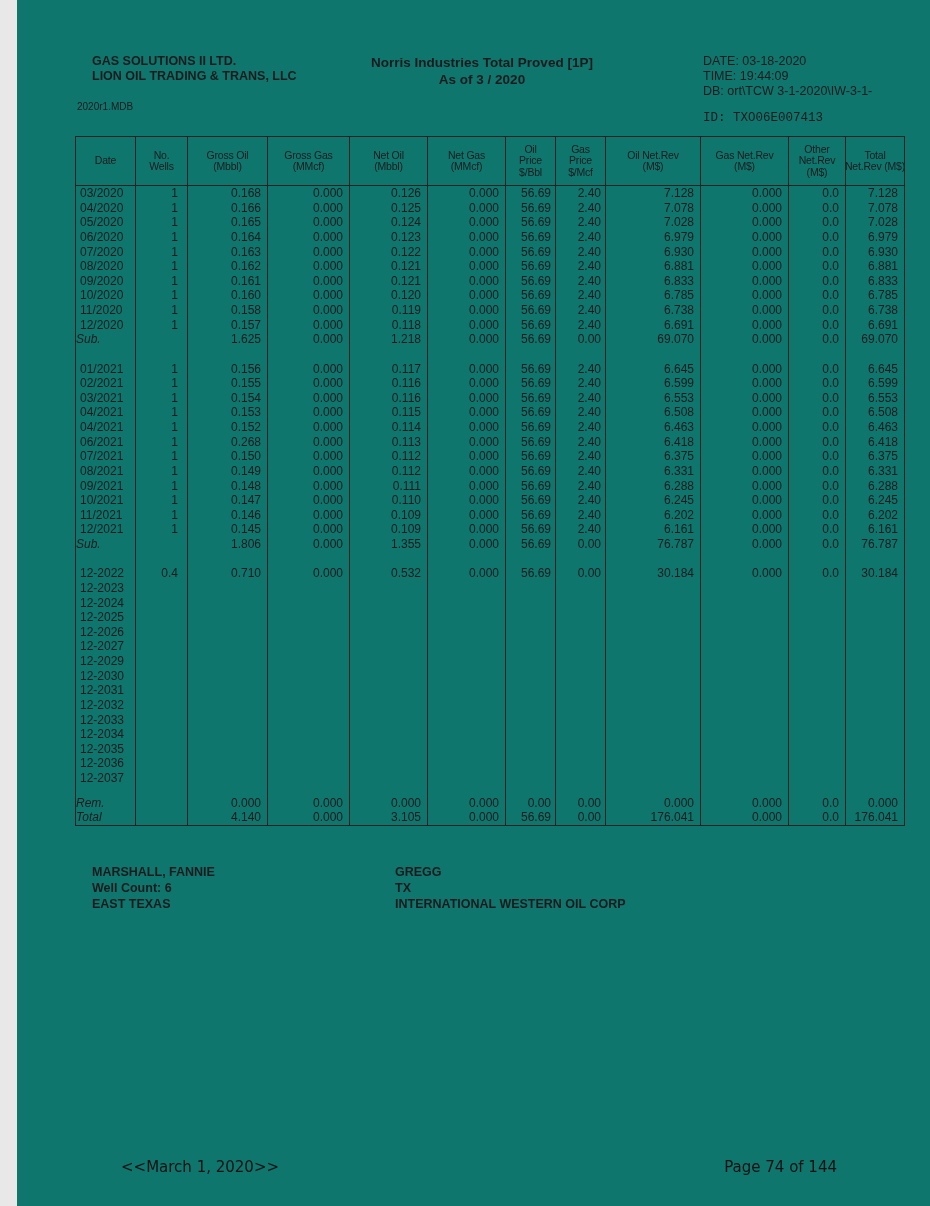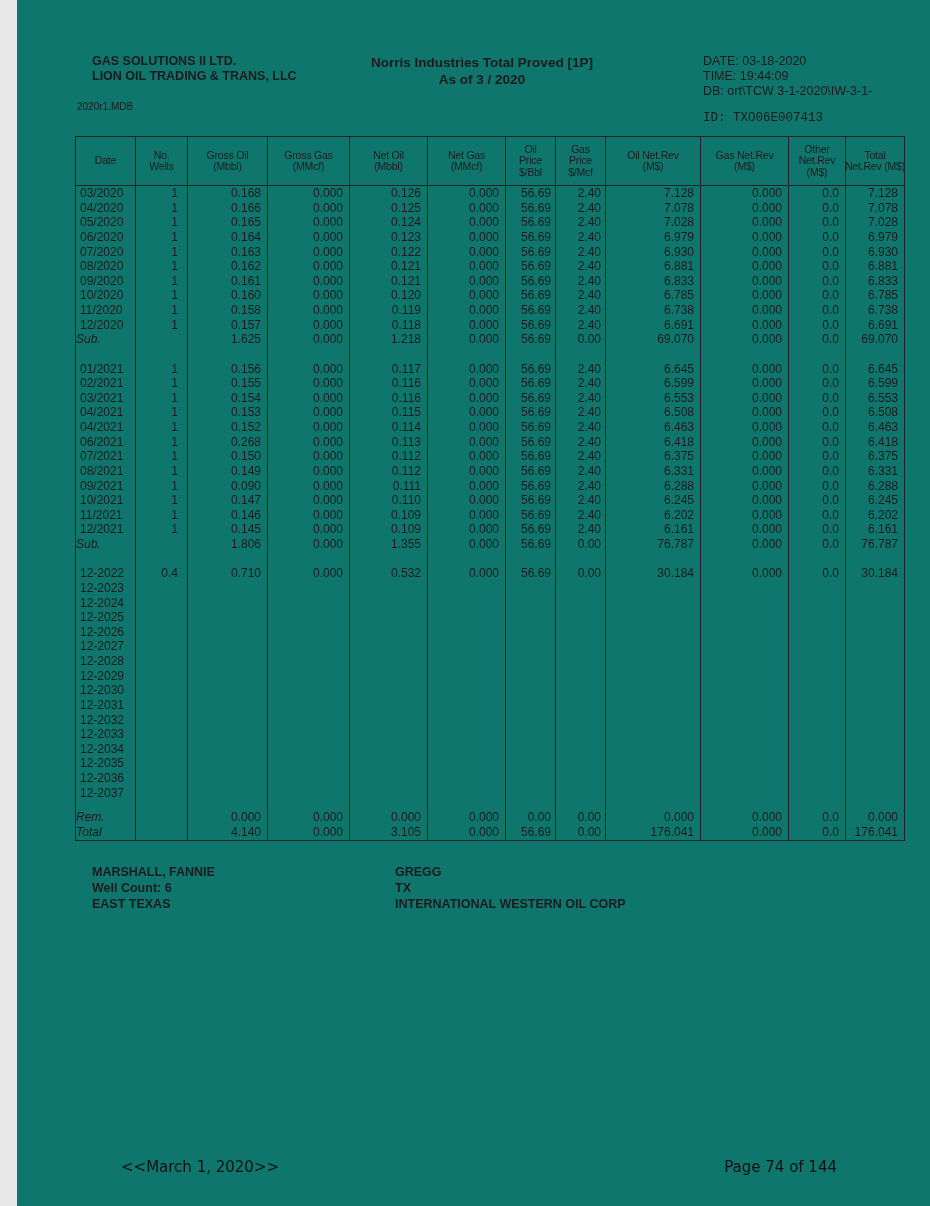--- a/index.html
+++ b/index.html
@@ -402,21 +402,21 @@
         <div class="cell c6 price">56.69</div>
         <div class="cell c7 price">2.40</div>
         <div class="cell c8 num">6.331</div>
         <div class="cell c9 num">0.000</div>
         <div class="cell c10 num">0.0</div>
         <div class="cell c11 num">6.331</div>
       </div>
       <div class="trow">
         <div class="cell c0 lab-left">09/2021</div>
         <div class="cell c1 wells">1</div>
-        <div class="cell c2 num">0.090</div>
+        <div class="cell c2 num">0.148</div>
         <div class="cell c3 num">0.000</div>
         <div class="cell c4 num">0.111</div>
         <div class="cell c5 num">0.000</div>
         <div class="cell c6 price">56.69</div>
         <div class="cell c7 price">2.40</div>
         <div class="cell c8 num">6.288</div>
         <div class="cell c9 num">0.000</div>
         <div class="cell c10 num">0.0</div>
         <div class="cell c11 num">6.288</div>
       </div>
@@ -555,34 +555,20 @@
         <div class="cell c5 num"></div>
         <div class="cell c6 price"></div>
         <div class="cell c7 price"></div>
         <div class="cell c8 num"></div>
         <div class="cell c9 num"></div>
         <div class="cell c10 num"></div>
         <div class="cell c11 num"></div>
       </div>
       <div class="trow">
         <div class="cell c0 lab-left">12-2027</div>
-        <div class="cell c1 wells"></div>
-        <div class="cell c2 num"></div>
-        <div class="cell c3 num"></div>
-        <div class="cell c4 num"></div>
-        <div class="cell c5 num"></div>
-        <div class="cell c6 price"></div>
-        <div class="cell c7 price"></div>
-        <div class="cell c8 num"></div>
-        <div class="cell c9 num"></div>
-        <div class="cell c10 num"></div>
-        <div class="cell c11 num"></div>
-      </div>
-      <div class="trow">
-        <div class="cell c0 lab-left">12-2028</div>
         <div class="cell c1 wells"></div>
         <div class="cell c2 num"></div>
         <div class="cell c3 num"></div>
         <div class="cell c4 num"></div>
         <div class="cell c5 num"></div>
         <div class="cell c6 price"></div>
         <div class="cell c7 price"></div>
         <div class="cell c8 num"></div>
         <div class="cell c9 num"></div>
         <div class="cell c10 num"></div>

